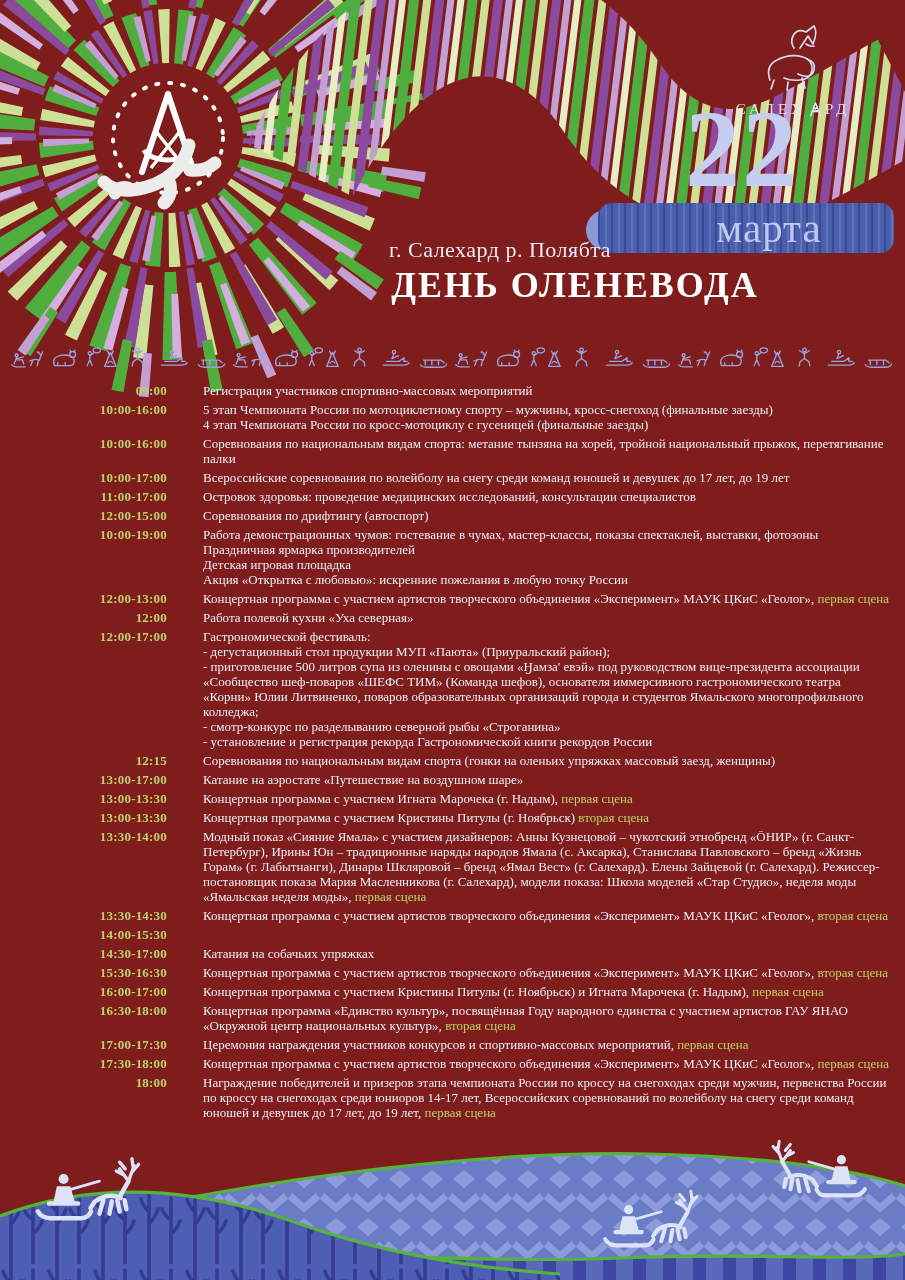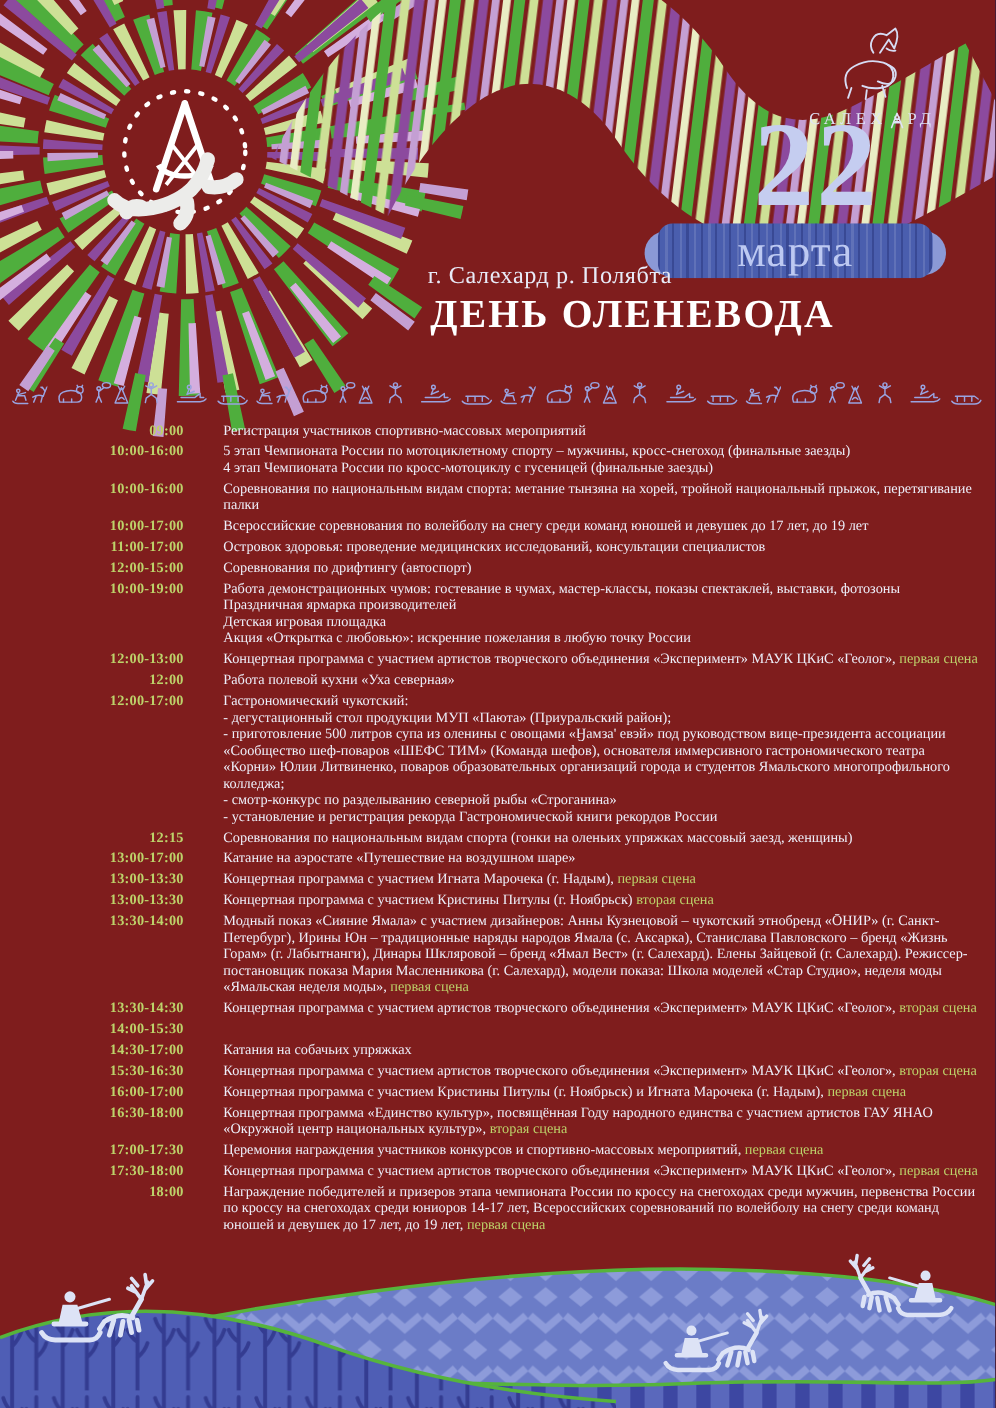--- a/index.html
+++ b/index.html
@@ -15,21 +15,21 @@
   .day{position:absolute;left:672px;top:94px;width:140px;text-align:center;
        font-size:110px;font-weight:700;color:#c5cdf0;line-height:1;letter-spacing:2px;}
   .month-underlay{position:absolute;left:586px;top:210px;width:274px;height:40px;
        border-radius:20px;background:#8b99d6;}
   .month-band{position:absolute;left:598px;top:203px;width:250px;height:50px;border-radius:14px;
        background:
          repeating-linear-gradient(90deg, rgba(22,30,96,.33) 0 2px, rgba(0,0,0,0) 2px 7px,
                                    rgba(255,255,255,.12) 7px 9px, rgba(0,0,0,0) 9px 13px),
          #4a5eae;
        display:flex;align-items:center;justify-content:center;
-       font-size:41px;color:#bdc9f2;letter-spacing:1px;}
+       font-size:41px;color:#bdc9f2;letter-spacing:1px;padding-left:46px;}
   .location{position:absolute;left:290px;top:237px;width:420px;text-align:center;
        font-size:22px;color:#e8ebf8;letter-spacing:.5px;}
   .title{position:absolute;left:252px;top:266px;width:646px;margin:0;text-align:center;
        font-size:36px;font-weight:700;letter-spacing:2px;color:#ffffff;line-height:1.1;}
   .picto-row{position:absolute;left:10px;top:343px;width:885px;display:flex;
        justify-content:space-between;align-items:flex-end;color:#99a3e0;}
   .pg{width:33px;height:27px;color:#99a3e0;}
   .schedule{position:absolute;left:0;top:383px;width:905px;display:flex;flex-direction:column;gap:4px;}
   .row{display:flex;align-items:flex-start;}
   .time{width:167px;flex:none;text-align:right;font-size:13px;line-height:15px;
@@ -295,21 +295,21 @@
   <div class="row">
     <div class="time">12:00</div>
     <div class="desc">
           <div class="line"><span>Работа полевой кухни «Уха северная»</span></div>
         </div>
   </div>
 
   <div class="row">
     <div class="time">12:00-17:00</div>
     <div class="desc">
-          <div class="line"><span>Гастрономический чукотский:</span></div>
+          <div class="line"><span>Гастрономической фестиваль:</span></div>
           <div class="line"><span>- дегустационный стол продукции МУП «Паюта» (Приуральский район);</span></div>
           <div class="line"><span>- приготовление 500 литров супа из оленины с овощами «Ӈамза' евэй» под руководством вице-президента ассоциации «Сообщество шеф-поваров «ШЕФС ТИМ» (Команда шефов), основателя иммерсивного гастрономического театра «Корни» Юлии Литвиненко, поваров образовательных организаций города и студентов Ямальского многопрофильного колледжа;</span></div>
           <div class="line"><span>- смотр-конкурс по разделыванию северной рыбы «Строганина»</span></div>
           <div class="line"><span>- установление и регистрация рекорда Гастрономической книги рекордов России</span></div>
         </div>
   </div>
 
   <div class="row">
     <div class="time">12:15</div>
     <div class="desc">

